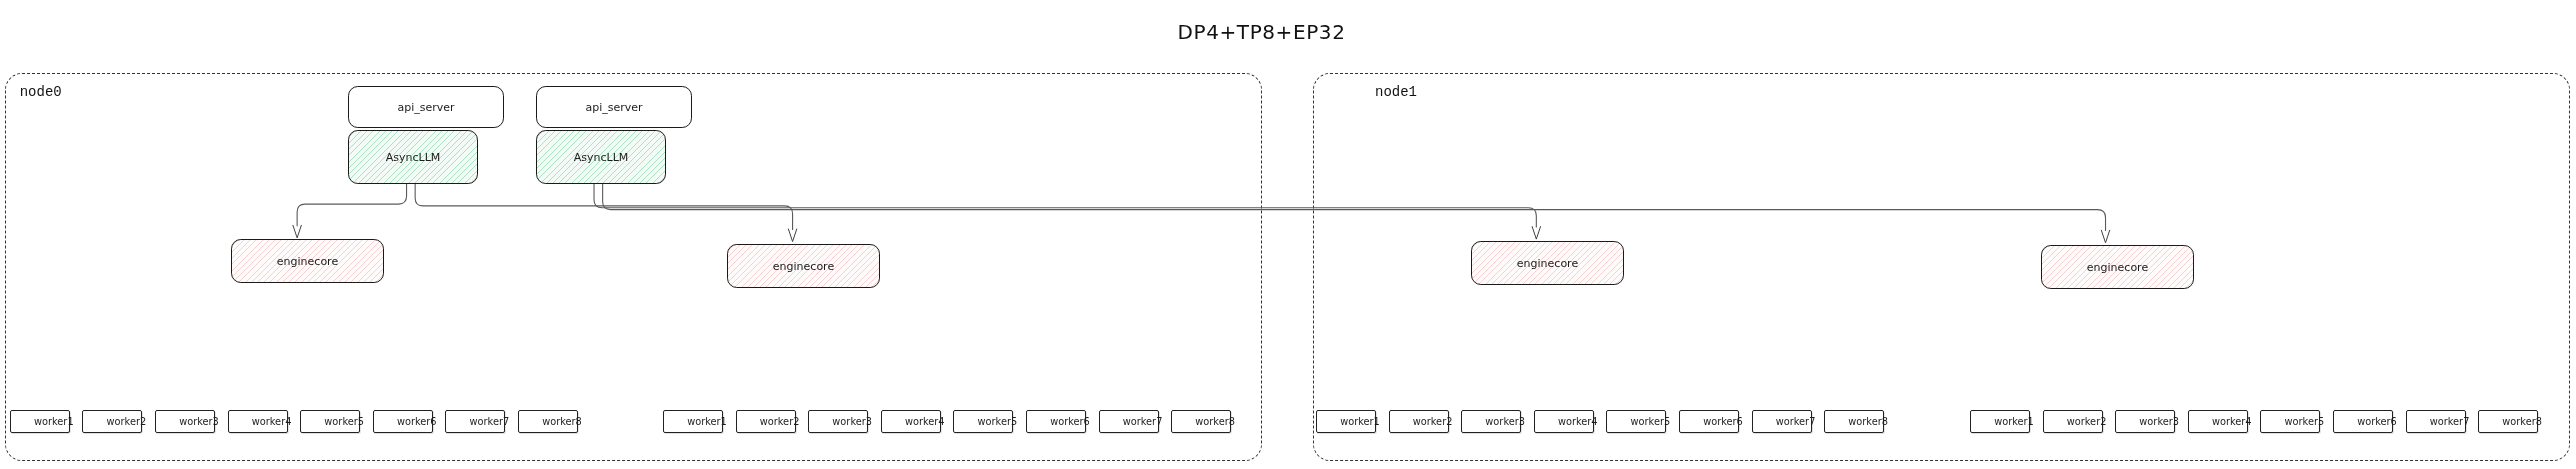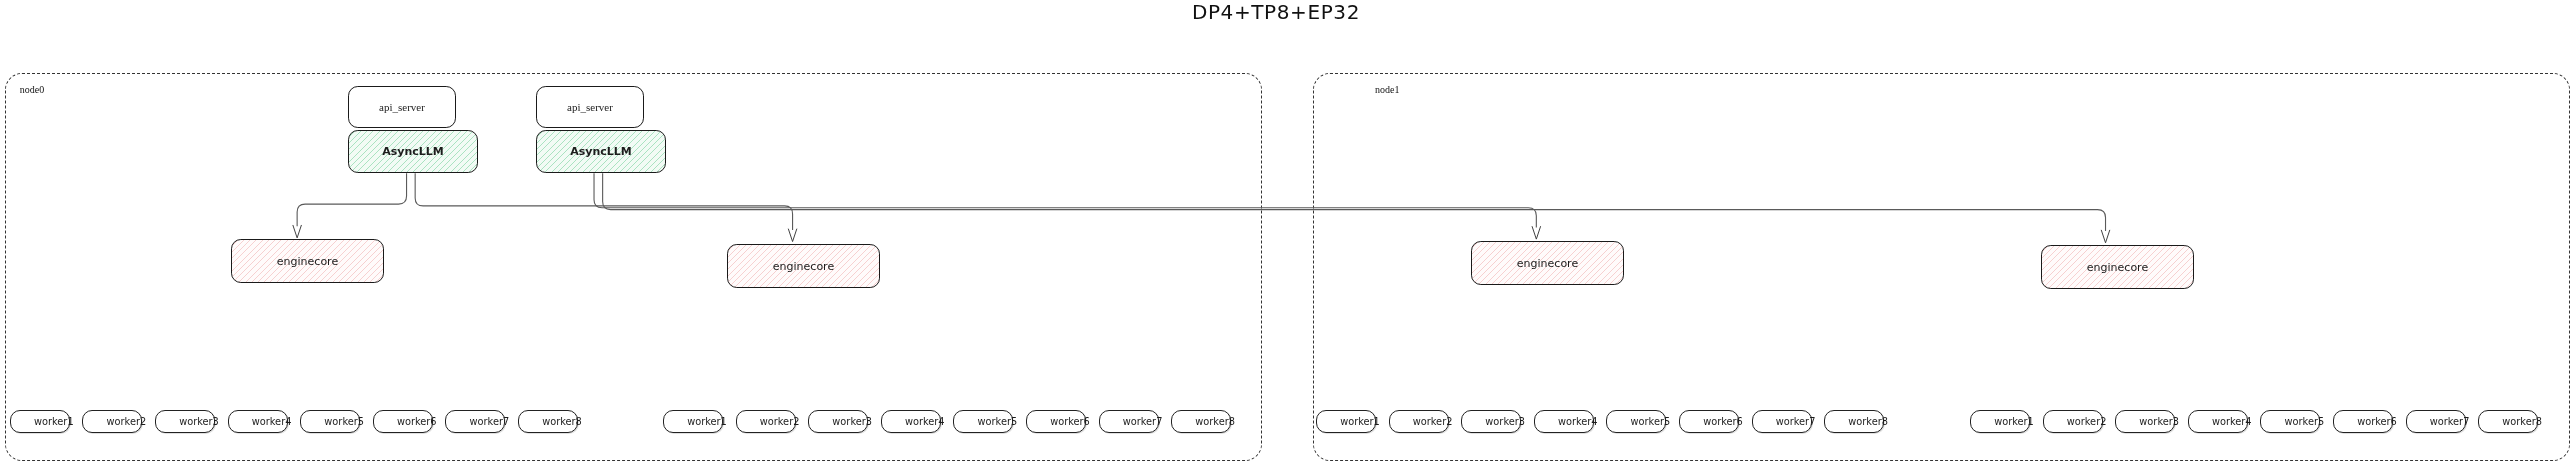--- a/index.html
+++ b/index.html
@@ -5,67 +5,66 @@
   * { margin: 0; padding: 0; box-sizing: border-box; }
   html, body { background: #ffffff; }
   body {
     width: 2576px; height: 469px; position: relative; overflow: hidden;
     font-family: "DejaVu Sans", "Liberation Sans", sans-serif;
     color: #1a1a1a;
   }
   .abs { position: absolute; }
 
   .diagram-title {
-    left: 1163px; top: 0; width: 197px;
-    font-size: 20px; letter-spacing: 0.6px; text-align: right;
+    left: 1163px; top: 20px; width: 197px;
+    font-size: 20px; letter-spacing: 0.6px; text-align: center;
     color: #111; white-space: nowrap;
   }
 
   .node-box {
     border: 1.2px dashed #333;
     border-radius: 17px;
     background: transparent;
   }
   .node-label {
-    font-family: Liberation Serif, serif;
-    font-size: 10px; color: #111;
+    font-family: Liberation Mono, monospace;
+    font-size: 14px; color: #111;
   }
 
   .big-box {
     border: 1.5px solid #1a1a1a;
     border-radius: 9.8px;
     display: flex; align-items: center; justify-content: center;
     font-size: 11px; color: #1c1c1c;
     background: #ffffff;
   }
-  .api-box { width: 108px; height: 42px; font-family: Liberation Serif, serif; }
+  .api-box { width: 156px; height: 42px; }
   .async-box {
-    width: 130px; height: 43px;
+    width: 130px; height: 54px;
     background-color: #f2fbf5;
     background-image: repeating-linear-gradient(
       135deg,
       transparent 0px, transparent 3.7px,
       rgba(111, 207, 151, 0.55) 3.7px, rgba(111, 207, 151, 0.55) 4.4px
     );
-    font-weight: bold;
   }
   .engine-box {
     width: 153px; height: 44px;
     background-color: #fffbfb;
     background-image: repeating-linear-gradient(
       135deg,
       transparent 0px, transparent 3.7px,
       rgba(235, 150, 150, 0.42) 3.7px, rgba(235, 150, 150, 0.42) 4.4px
     );
   }
 
   .worker-row { display: flex; gap: 12.6px; }
   .worker-box {
     width: 60px; height: 23px; flex: 0 0 auto;
-    border: 1.2px solid #222; border-radius: 10px;
+    border: 1.2px solid #222; border-radius: 2px;
     background: #fff;
     display: flex; align-items: center; justify-content: center;
     font-size: 9.8px; color: #1c1c1c;
     box-shadow: 0.9px 0.9px 0 rgba(0,0,0,0.12);
     white-space: nowrap;
     padding-left: 28px;
   }
 
   svg.connections { left: 0; top: 0; pointer-events: none; }
   .conn { fill: none; stroke: #5a5a5a; stroke-width: 1.8px; }

